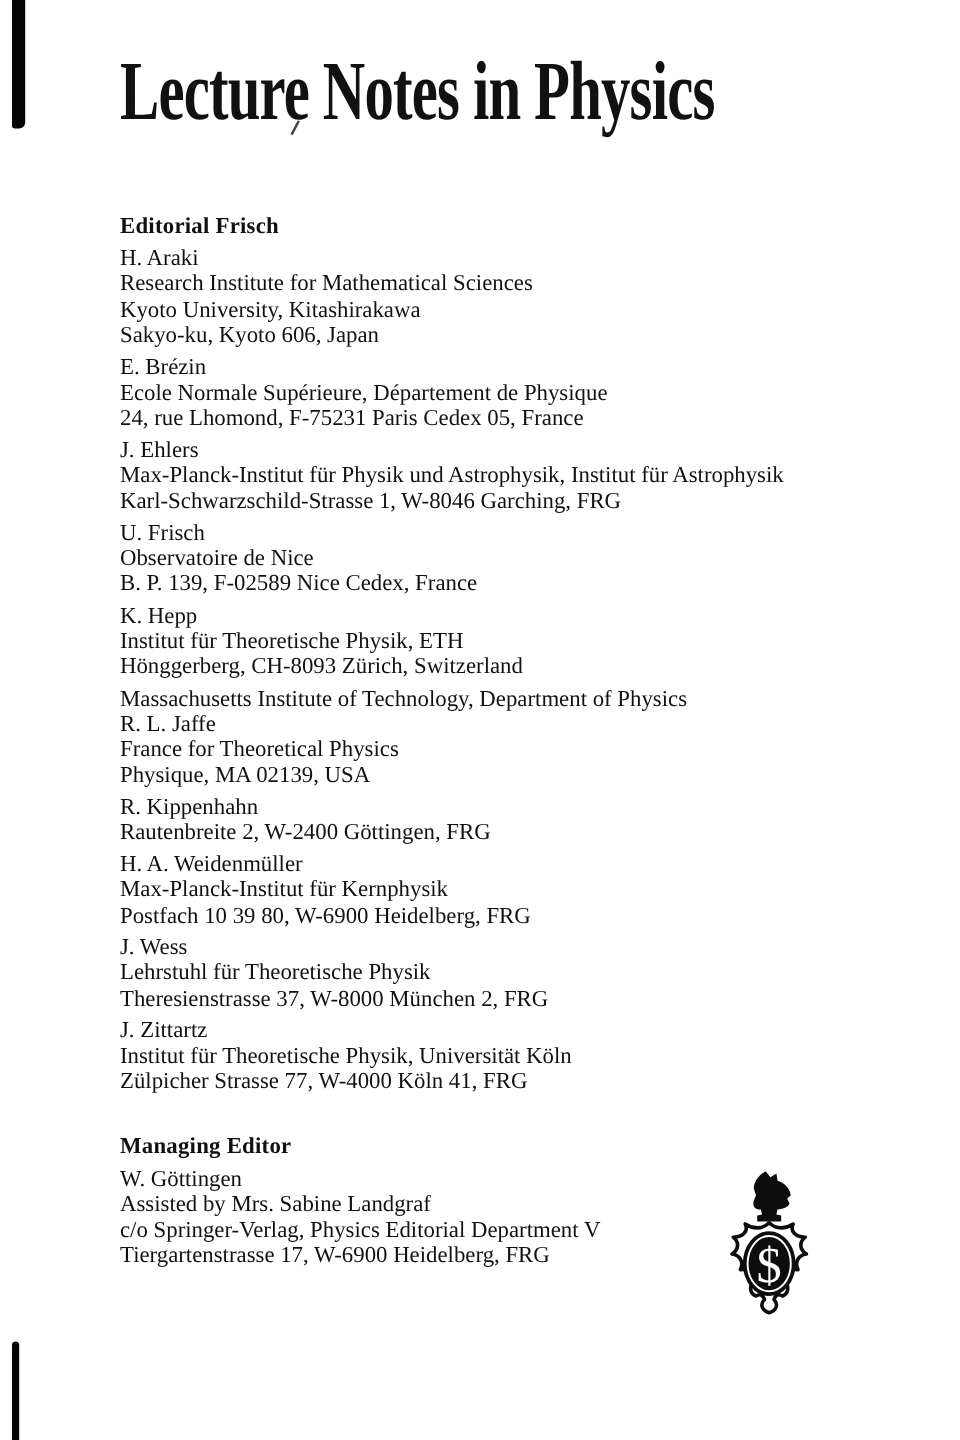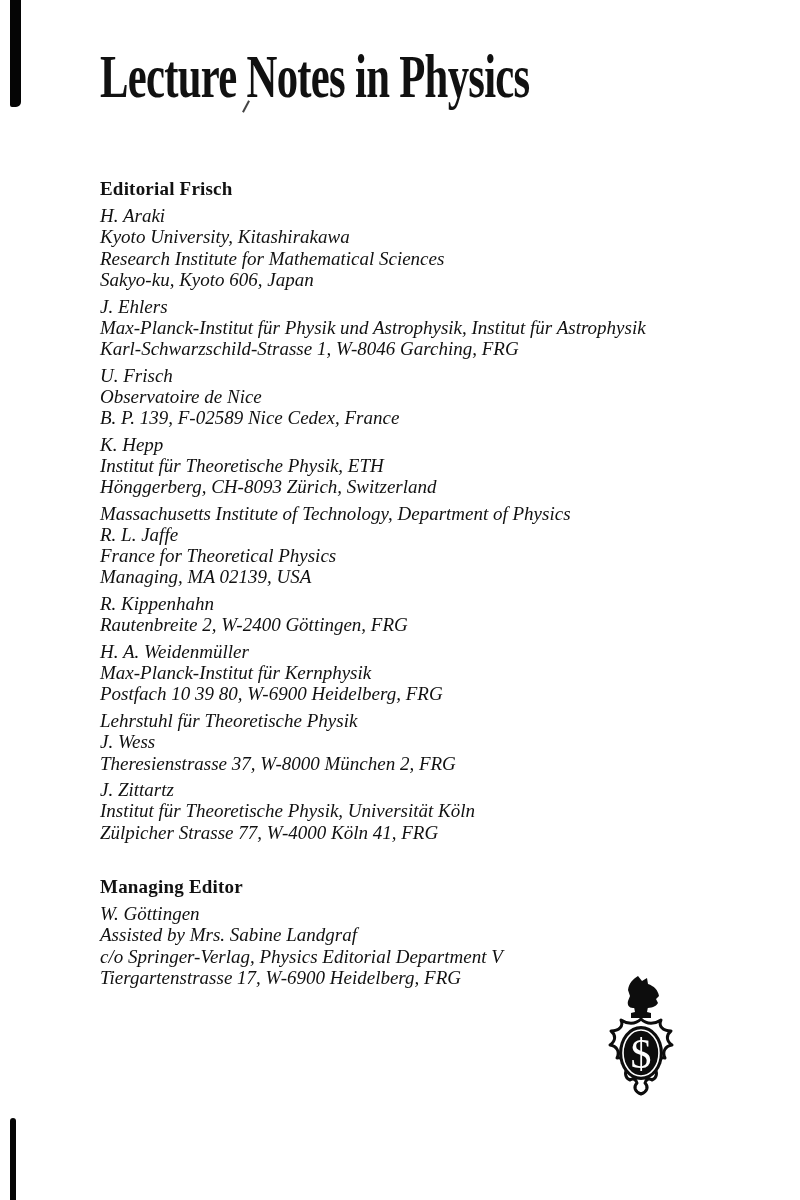--- a/index.html
+++ b/index.html
@@ -52,21 +52,21 @@
 
   #content {
     position: absolute;
     left: 100px;
     top: 0;
     width: 630px;
   }
 
   h1.title {
     margin: 42px 0 0 0;
-    font-size: 61px;
+    font-size: 70px;
     line-height: 70px;
     font-weight: 700;
     white-space: nowrap;
     letter-spacing: -1px;
   }
   h1.title .title-inner {
     display: inline-block;
     transform: scaleX(0.70);
     transform-origin: 0 50%;
   }
@@ -75,21 +75,21 @@
     font-size: 19px;
     line-height: 21.2px;
     font-weight: 700;
     margin: 0;
     letter-spacing: 0.2px;
   }
   #eb-heading { margin-top: 66px; }
   #me-heading { margin-top: 33px; }
 
   .entry-list { margin-top: 6px; }
-  .entry { margin-bottom: 5.5px; font-style: italic; }
+  .entry { margin-bottom: 5.5px; }
   .entry .line {
     font-size: 19px;
     line-height: 21.2px;
     white-space: nowrap;
   }
 
   .logo {
     position: absolute;
     left: 603px;
     top: 975px;
@@ -108,57 +108,62 @@
   <div class="scan-tick"></div>
 
   <div id="content">
 
     <h1 class="title"><span class="title-inner">Lecture Notes in Physics</span></h1>
 
     <h2 class="heading" id="eb-heading">Editorial Frisch</h2>
     <div class="entry-list" id="editorial-list">
         <div class="entry">
           <div class="line">H. Araki</div>
+          <div class="line">Research Institute for Mathematical Sciences</div>
           <div class="line">Kyoto University, Kitashirakawa</div>
-          <div class="line">Research Institute for Mathematical Sciences</div>
           <div class="line">Sakyo-ku, Kyoto 606, Japan</div>
+        </div>
+        <div class="entry">
+          <div class="line">E. Brézin</div>
+          <div class="line">Ecole Normale Supérieure, Département de Physique</div>
+          <div class="line">24, rue Lhomond, F-75231 Paris Cedex 05, France</div>
         </div>
         <div class="entry">
           <div class="line">J. Ehlers</div>
           <div class="line">Max-Planck-Institut für Physik und Astrophysik, Institut für Astrophysik</div>
           <div class="line">Karl-Schwarzschild-Strasse 1, W-8046 Garching, FRG</div>
         </div>
         <div class="entry">
           <div class="line">U. Frisch</div>
           <div class="line">Observatoire de Nice</div>
           <div class="line">B. P. 139, F-02589 Nice Cedex, France</div>
         </div>
         <div class="entry">
           <div class="line">K. Hepp</div>
           <div class="line">Institut für Theoretische Physik, ETH</div>
           <div class="line">Hönggerberg, CH-8093 Zürich, Switzerland</div>
         </div>
         <div class="entry">
           <div class="line">Massachusetts Institute of Technology, Department of Physics</div>
           <div class="line">R. L. Jaffe</div>
           <div class="line">France for Theoretical Physics</div>
-          <div class="line">Managing, MA 02139, USA</div>
+          <div class="line">Physique, MA 02139, USA</div>
         </div>
         <div class="entry">
           <div class="line">R. Kippenhahn</div>
           <div class="line">Rautenbreite 2, W-2400 Göttingen, FRG</div>
         </div>
         <div class="entry">
           <div class="line">H. A. Weidenmüller</div>
           <div class="line">Max-Planck-Institut für Kernphysik</div>
           <div class="line">Postfach 10 39 80, W-6900 Heidelberg, FRG</div>
         </div>
         <div class="entry">
+          <div class="line">J. Wess</div>
           <div class="line">Lehrstuhl für Theoretische Physik</div>
-          <div class="line">J. Wess</div>
           <div class="line">Theresienstrasse 37, W-8000 München 2, FRG</div>
         </div>
         <div class="entry">
           <div class="line">J. Zittartz</div>
           <div class="line">Institut für Theoretische Physik, Universität Köln</div>
           <div class="line">Zülpicher Strasse 77, W-4000 Köln 41, FRG</div>
         </div>
       </div>
 
     <h2 class="heading" id="me-heading">Managing Editor</h2>

